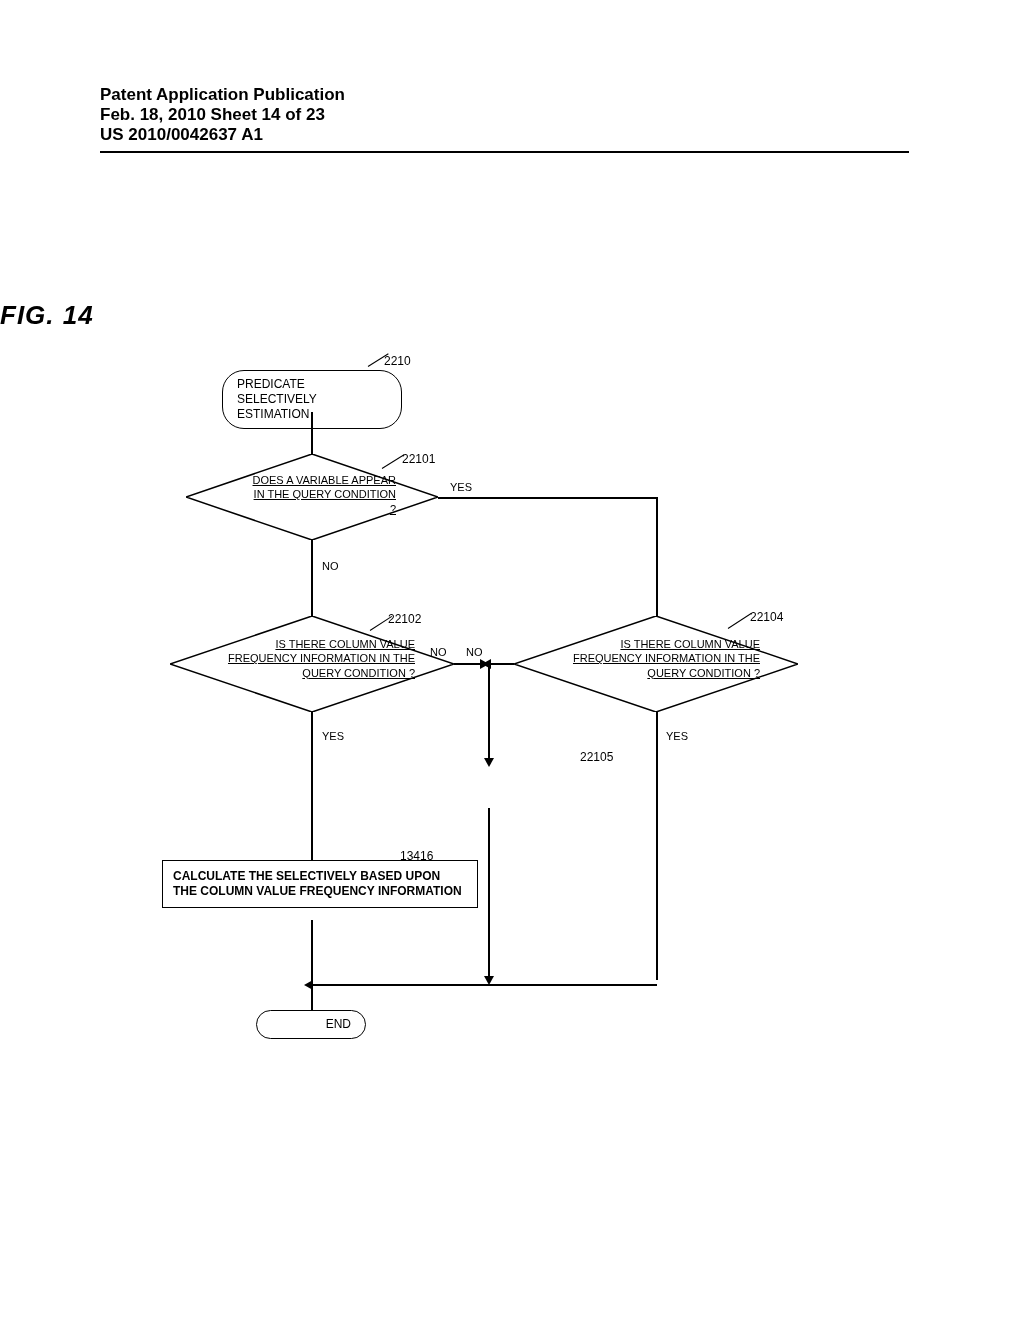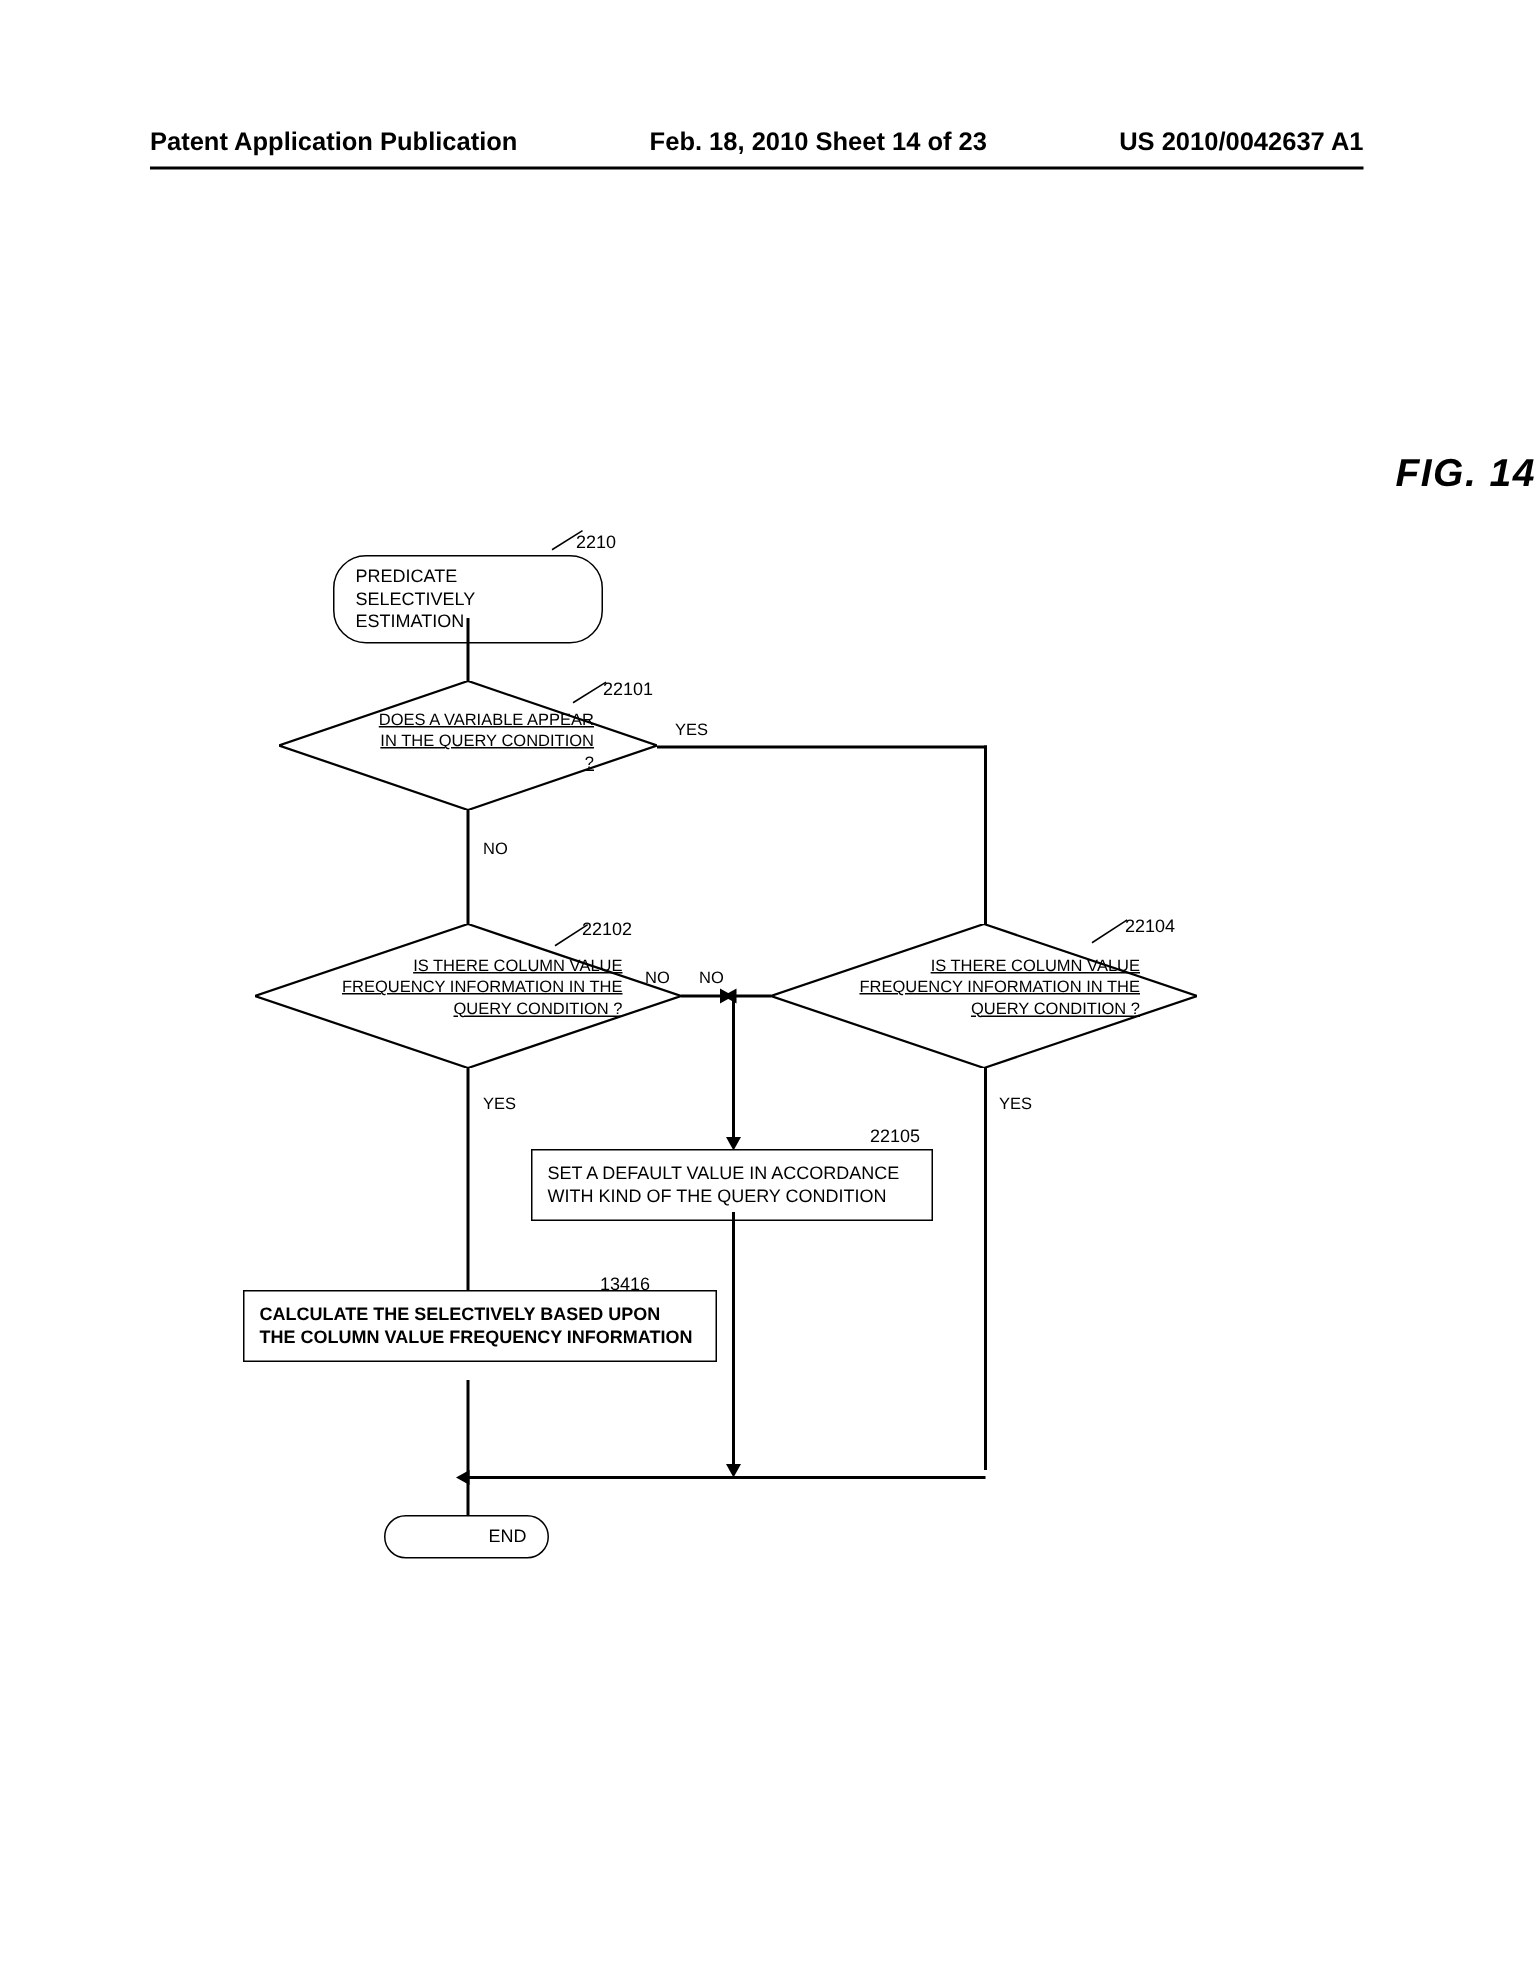--- a/index.html
+++ b/index.html
@@ -14,32 +14,32 @@
     height: 1320px;
     position: relative;
     background: #fff;
   }
   .header {
     position: absolute;
     top: 85px;
     left: 100px;
     right: 115px;
     display: flex;
-    justify-content: space-between;
     font-size: 17px;
     font-weight: bold;
     border-bottom: 2px solid #000;
     padding-bottom: 6px;
+    flex-direction: column;
   }
   .fig-title {
     position: absolute;
     top: 300px;
     left: 0;
     width: 100%;
-    text-align: right;
+    text-align: left;
     font-style: italic;
     font-weight: bold;
     font-size: 26px;
     letter-spacing: 1px;
   }
   .flowchart {
     position: absolute;
     top: 360px;
     left: 130px;
     width: 760px;
@@ -180,23 +180,20 @@
     <div class="line vline" style="left:358px; top:303px; height:98px;"></div>
     <div class="arrowhead arrow-down" style="left:353.5px; top:398px;"></div>
 
     <div class="line vline" style="left:181px; top:352px; height:150px;"></div>
     <div class="label" style="left:192px; top:370px;">YES</div>
 
     <div class="line vline" style="left:526px; top:352px; height:268px;"></div>
     <div class="label" style="left:536px; top:370px;">YES</div>
 
     <div class="ref" style="left:450px; top:390px;">22105</div>
-    <div class="shape process" style="left:224px; top:406px; width:268px;">
-      <span>SET A DEFAULT VALUE IN ACCORDANCE WITH KIND OF THE QUERY CONDITION</span>
-    </div>
 
     <div class="line vline" style="left:358px; top:448px; height:172px;"></div>
     <div class="arrowhead arrow-down" style="left:353.5px; top:616px;"></div>
 
     <div class="ref" style="left:270px; top:489px;">13416</div>
     <div class="shape process" style="left:32px; top:500px; width:316px;font-weight:bold;">
       <span>CALCULATE THE SELECTIVELY BASED UPON THE COLUMN VALUE FREQUENCY INFORMATION</span>
     </div>
 
     <div class="line vline" style="left:181px; top:560px; height:64px;"></div>

